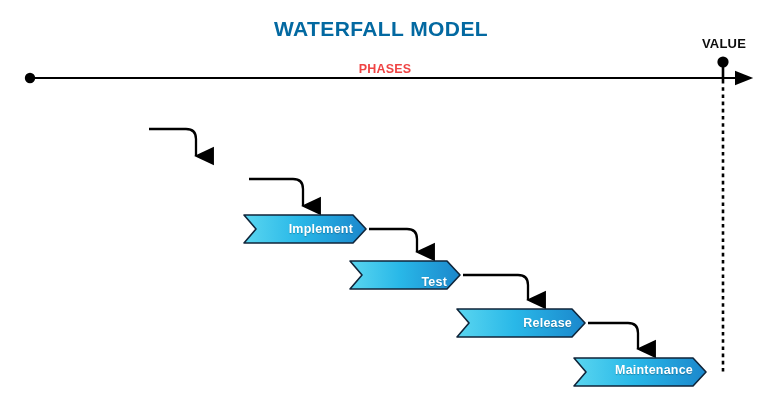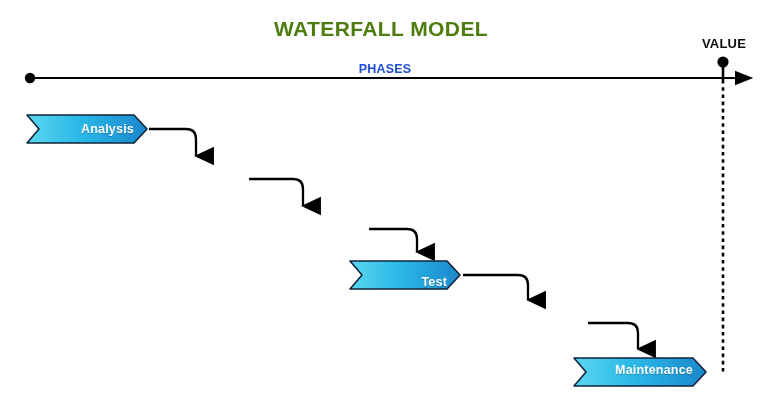--- a/index.html
+++ b/index.html
@@ -11,39 +11,39 @@
     position:relative;
   }
   #stage{position:absolute;left:0;top:0;width:762px;height:405px;}
 
   .title{
     position:absolute;
     left:0;top:17px;width:762px;
     text-align:center;
     font-size:21px;
     font-weight:bold;
-    color:#4d7c0f;
+    color:#0369a1;
     letter-spacing:0.4px;
   }
   .value-label{
     position:absolute;
     left:684px;top:36px;width:80px;
     text-align:center;
     font-size:13px;
     font-weight:bold;
     color:#0d0d0d;
     letter-spacing:0.2px;
   }
   .phases-label{
     position:absolute;
     left:330px;top:62px;width:110px;
     text-align:center;
     font-size:12.5px;
     font-weight:bold;
-    color:#1d4ed8;
+    color:#ef4444;
     letter-spacing:0.2px;
   }
 
   
   svg.layer{position:absolute;left:0;top:0;width:762px;height:405px;overflow:visible;}
   svg.axis-layer{z-index:1;}
   svg.conn-layer{z-index:2;}
 
   
   .chev{
@@ -103,50 +103,63 @@
     </defs>
     <g fill="none" stroke="#000" stroke-width="2.3" stroke-linecap="butt">
       <path d="M149,129 L186,129 Q196,129 196,139 L196,156" marker-end="url(#cArrow)"></path>
       <path d="M249,179 L293,179 Q303,179 303,189 L303,206" marker-end="url(#cArrow)"></path>
       <path d="M369,229 L407,229 Q417,229 417,239 L417,252" marker-end="url(#cArrow)"></path>
       <path d="M463,275 L518,275 Q528,275 528,285 L528,300" marker-end="url(#cArrow)"></path>
       <path d="M588,323 L628,323 Q638,323 638,333 L638,349" marker-end="url(#cArrow)"></path>
     </g>
   </svg>
 
-  <div class="chev" style="left:26px;top:114px;width:122px;height:30px;">
-    <svg viewBox="0 0 122 30" width="122" height="30" preserveAspectRatio="none">
+
+
+  <div class="chev" style="left:243px;top:214px;width:124px;height:30px;">
+    <svg viewBox="0 0 124 30" width="124" height="30" preserveAspectRatio="none">
       <defs>
-        <linearGradient id="g0" x1="0" y1="0" x2="1" y2="0">
+        <linearGradient id="g2" x1="0" y1="0" x2="1" y2="0">
           <stop offset="0%" stop-color="#5ad6f0"></stop>
           <stop offset="45%" stop-color="#29b8e8"></stop>
           <stop offset="100%" stop-color="#1b87cc"></stop>
         </linearGradient>
       </defs>
-      <path d="M1,1 L108,1 L121,15 L108,29 L1,29 L13,15 Z" fill="url(#g0)" stroke="#10253a" stroke-width="1.6" stroke-linejoin="round"></path>
+      <path d="M1,1 L110,1 L123,15 L110,29 L1,29 L13,15 Z" fill="url(#g2)" stroke="#10253a" stroke-width="1.6" stroke-linejoin="round"></path>
     </svg>
-    <div class="lbl">Analysis</div>
+    <div class="lbl">Implement</div>
   </div>
-
-
 
   <div class="chev" style="left:349px;top:260px;width:112px;height:44px;">
     <svg viewBox="0 0 112 30" width="112" height="30" preserveAspectRatio="none">
       <defs>
         <linearGradient id="g3" x1="0" y1="0" x2="1" y2="0">
           <stop offset="0%" stop-color="#5ad6f0"></stop>
           <stop offset="45%" stop-color="#29b8e8"></stop>
           <stop offset="100%" stop-color="#1b87cc"></stop>
         </linearGradient>
       </defs>
       <path d="M1,1 L98,1 L111,15 L98,29 L1,29 L13,15 Z" fill="url(#g3)" stroke="#10253a" stroke-width="1.6" stroke-linejoin="round"></path>
     </svg>
     <div class="lbl">Test</div>
   </div>
 
+  <div class="chev" style="left:456px;top:308px;width:130px;height:30px;">
+    <svg viewBox="0 0 130 30" width="130" height="30" preserveAspectRatio="none">
+      <defs>
+        <linearGradient id="g4" x1="0" y1="0" x2="1" y2="0">
+          <stop offset="0%" stop-color="#5ad6f0"></stop>
+          <stop offset="45%" stop-color="#29b8e8"></stop>
+          <stop offset="100%" stop-color="#1b87cc"></stop>
+        </linearGradient>
+      </defs>
+      <path d="M1,1 L116,1 L129,15 L116,29 L1,29 L13,15 Z" fill="url(#g4)" stroke="#10253a" stroke-width="1.6" stroke-linejoin="round"></path>
+    </svg>
+    <div class="lbl">Release</div>
+  </div>
 
   <div class="chev" style="left:573px;top:357px;width:134px;height:25px;">
     <svg viewBox="0 0 134 30" width="134" height="30" preserveAspectRatio="none">
       <defs>
         <linearGradient id="g5" x1="0" y1="0" x2="1" y2="0">
           <stop offset="0%" stop-color="#5ad6f0"></stop>
           <stop offset="45%" stop-color="#29b8e8"></stop>
           <stop offset="100%" stop-color="#1b87cc"></stop>
         </linearGradient>
       </defs>

